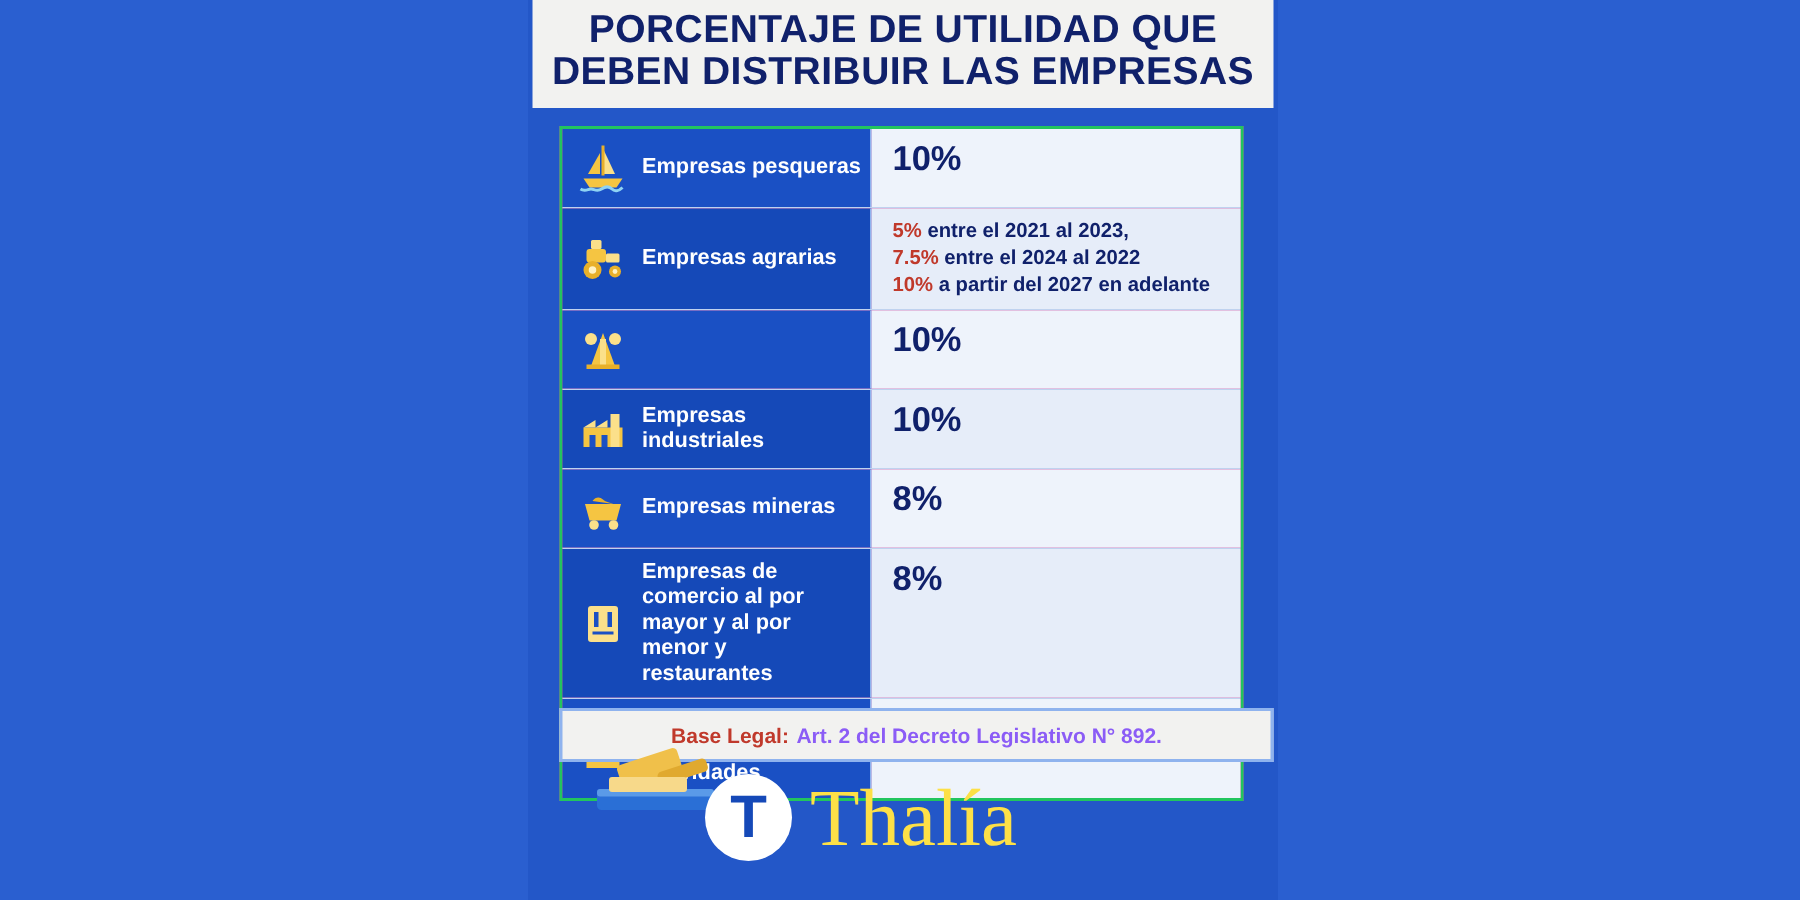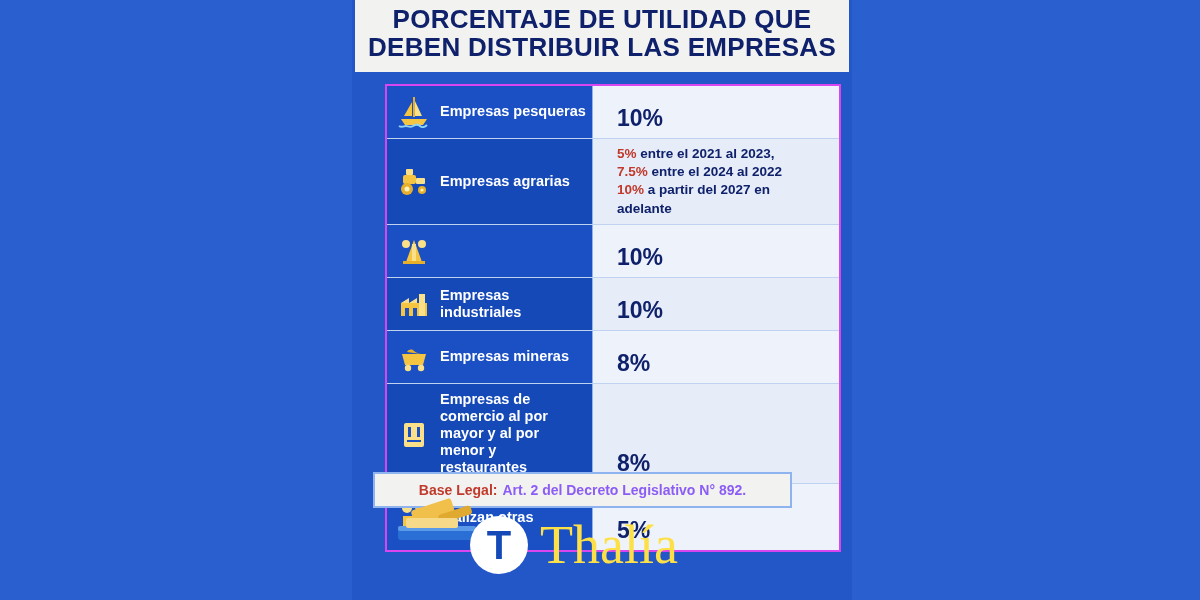--- a/index.html
+++ b/index.html
@@ -61,24 +61,23 @@
   .title-line1 { font-size: 26px; }
   .title-line2 { font-size: 26px; }
   .title-line2 .hl { color: #10216b; }
 
   
   .table {
     position: absolute;
     left: 373px;
     top: 84px;
     width: 456px;
-    border: 2px solid #d946ef;
+    border: 2px solid #22c55e;
     box-sizing: border-box;
     background: #ec4899;
-    margin-left: 12px;
   }
   .row {
     display: flex;
     align-items: stretch;
     border-bottom: 1px solid #bfd2ef;
   }
   .row:last-child { border-bottom: none; }
   .cell-left {
     width: 206px;
     min-height: 52px;
@@ -102,22 +101,22 @@
   .label {
     color: #ffffff;
     font-size: 14.5px;
     font-weight: bold;
     line-height: 1.18;
   }
   .cell-right {
     flex: 1;
     background: #eef3fb;
     display: flex;
-    align-items: flex-end;
-    padding: 6px 24px;
+    align-items: flex-start;
+    padding: 6px 14px;
     box-sizing: border-box;
   }
   .row:nth-child(even) .cell-right { background: #e6edf9; }
   .pct {
     color: #10216b;
     font-size: 23px;
     font-weight: bold;
   }
   .multi {
     font-size: 13.5px;
@@ -126,21 +125,21 @@
     font-weight: bold;
   }
   .multi .red { color: #c0392b; }
   .multi .norm { font-weight: bold; color: #10216b; }
 
   
   .legal {
     position: absolute;
     left: 373px;
     top: 472px;
-    width: 419px;
+    width: 476px;
     height: 36px;
     background: #f2f2f0;
     border: 2px solid #8fb3ee;
     box-sizing: border-box;
     display: flex;
     align-items: center;
     justify-content: center;
     gap: 5px;
   }
   .legal-strong {

